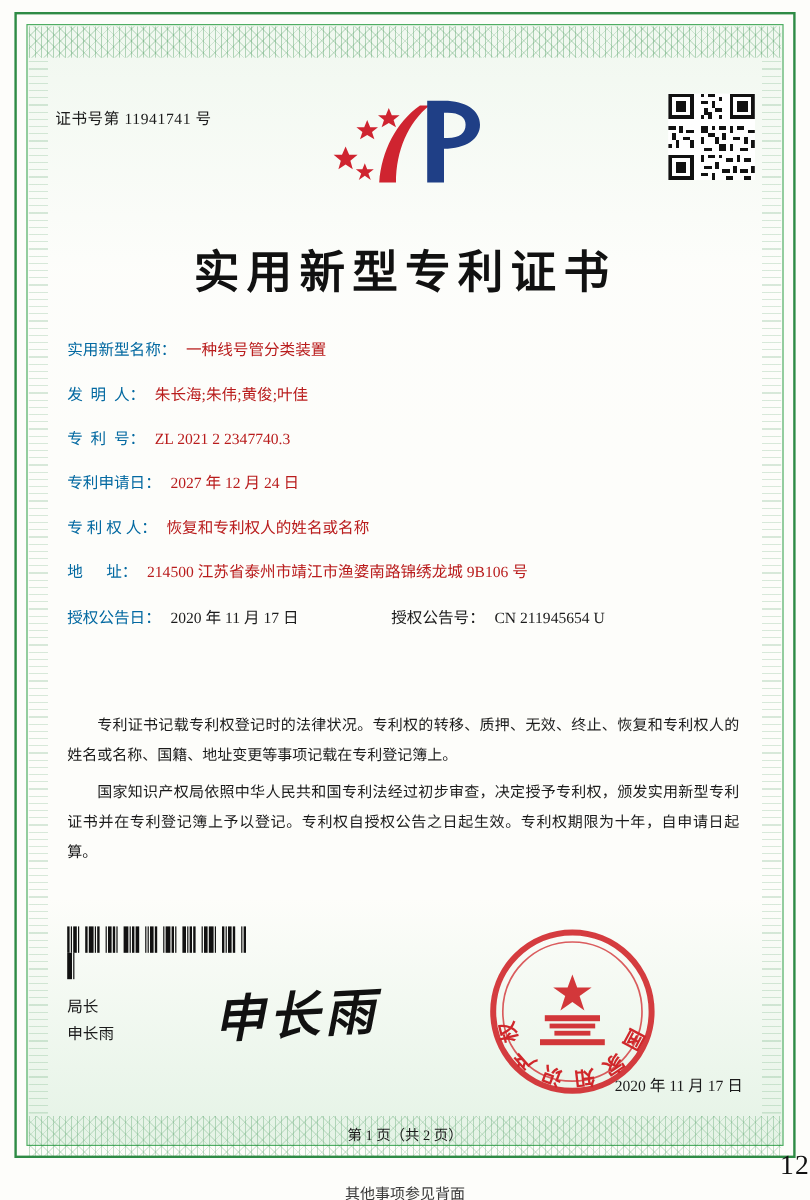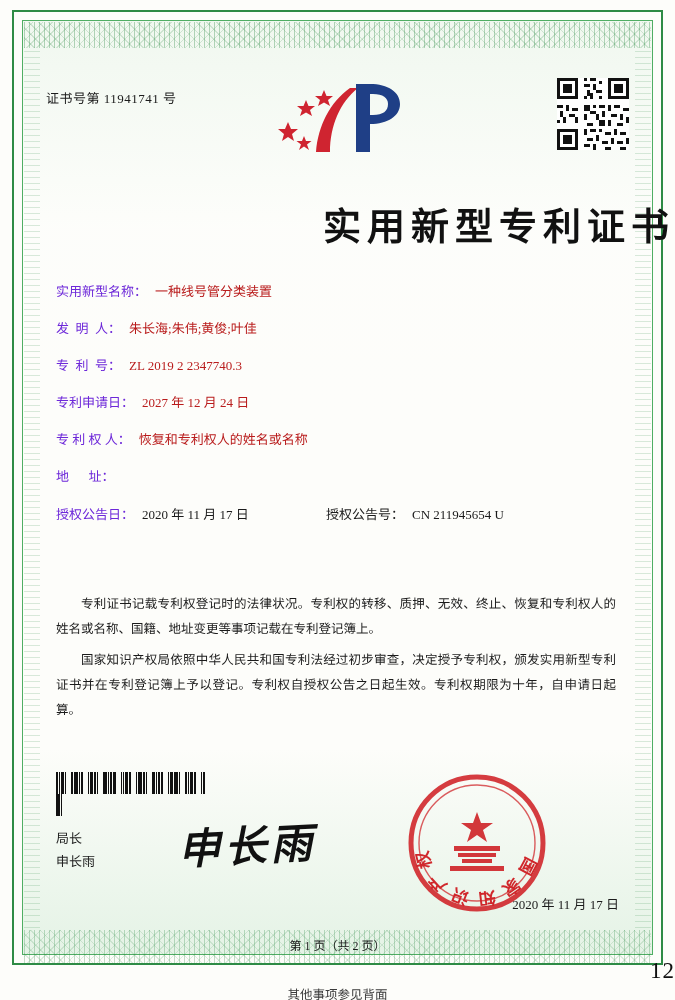--- a/index.html
+++ b/index.html
@@ -103,21 +103,21 @@
     text-align: center;
   }
   .logo svg { display: inline-block; }
 
   
   .title {
     position: absolute;
     left: 0;
     right: 0;
     top: 196px;
-    text-align: right;
+    text-align: center;
     font-family: "DejaVu Serif", "Liberation Serif", serif;
     font-size: 38px;
     font-weight: bold;
     letter-spacing: 6px;
     color: #111111;
   }
 
   
   .fields {
     position: absolute;
@@ -127,21 +127,21 @@
   }
   .field-row {
     display: flex;
     align-items: baseline;
     margin-bottom: 21.5px;
     font-size: 13px;
     line-height: 1.2;
   }
   .field-label {
     flex: 0 0 auto;
-    color: #6d28d9;
+    color: #0369a1;
     white-space: pre;
   }
   .field-value {
     flex: 1 1 auto;
     padding-left: 8px;
     color: #b91c1c;
     white-space: pre-wrap;
   }
   .field-row.two-col .field-label { flex: 0 0 auto; }
   .field-row.two-col .col2-label {
@@ -367,35 +367,36 @@
       <span class="field-value">一种线号管分类装置</span>
     </div>
 
     <div class="field-row">
       <span class="field-label">发  明  人：</span>
       <span class="field-value">朱长海;朱伟;黄俊;叶佳</span>
     </div>
 
     <div class="field-row">
       <span class="field-label">专  利  号：</span>
-      <span class="field-value">ZL 2019 2 2347740.3</span>
+      <span class="field-value">ZL 2021 2 2347740.3</span>
     </div>
 
     <div class="field-row">
       <span class="field-label">专利申请日：</span>
       <span class="field-value">2027 年 12 月 24 日</span>
     </div>
 
     <div class="field-row">
       <span class="field-label">专 利 权 人：</span>
       <span class="field-value">恢复和专利权人的姓名或名称</span>
     </div>
 
     <div class="field-row">
       <span class="field-label">地      址：</span>
+      <span class="field-value">214500 江苏省泰州市靖江市渔婆南路锦绣龙城 9B106 号</span>
     </div>
 
     <div class="field-row two-col">
       <span class="field-label">授权公告日：</span>
       <span class="col1-value">2020 年 11 月 17 日</span>
       <span class="col2-label">授权公告号：</span>
       <span class="col2-value">CN 211945654 U</span>
     </div>
 
   </div>

